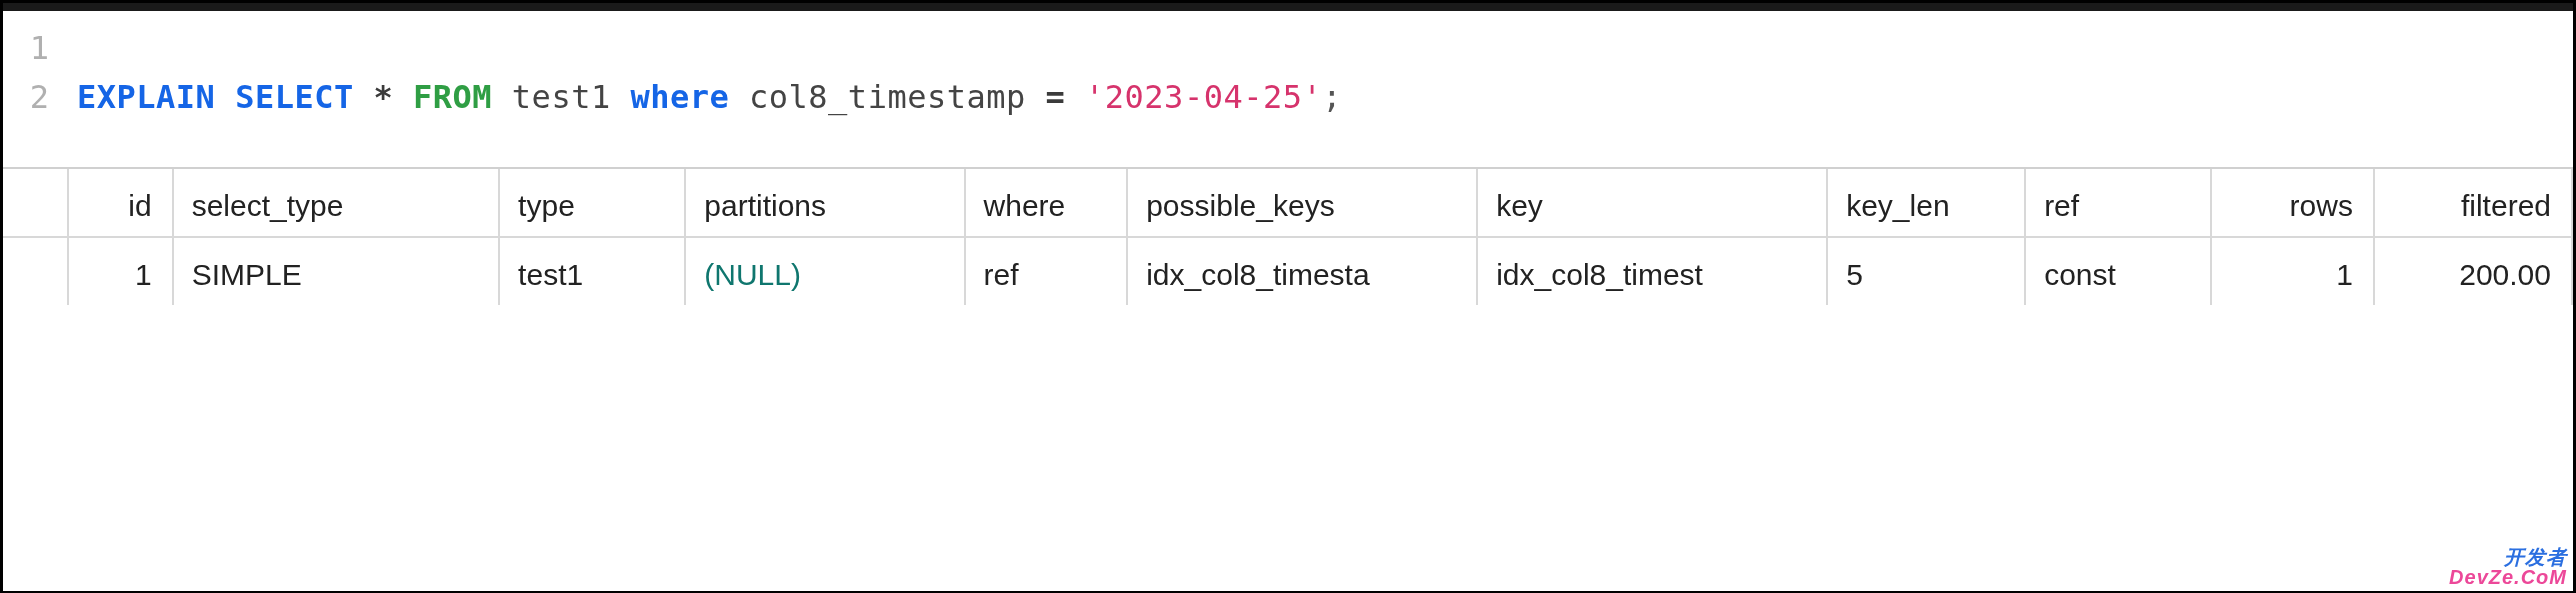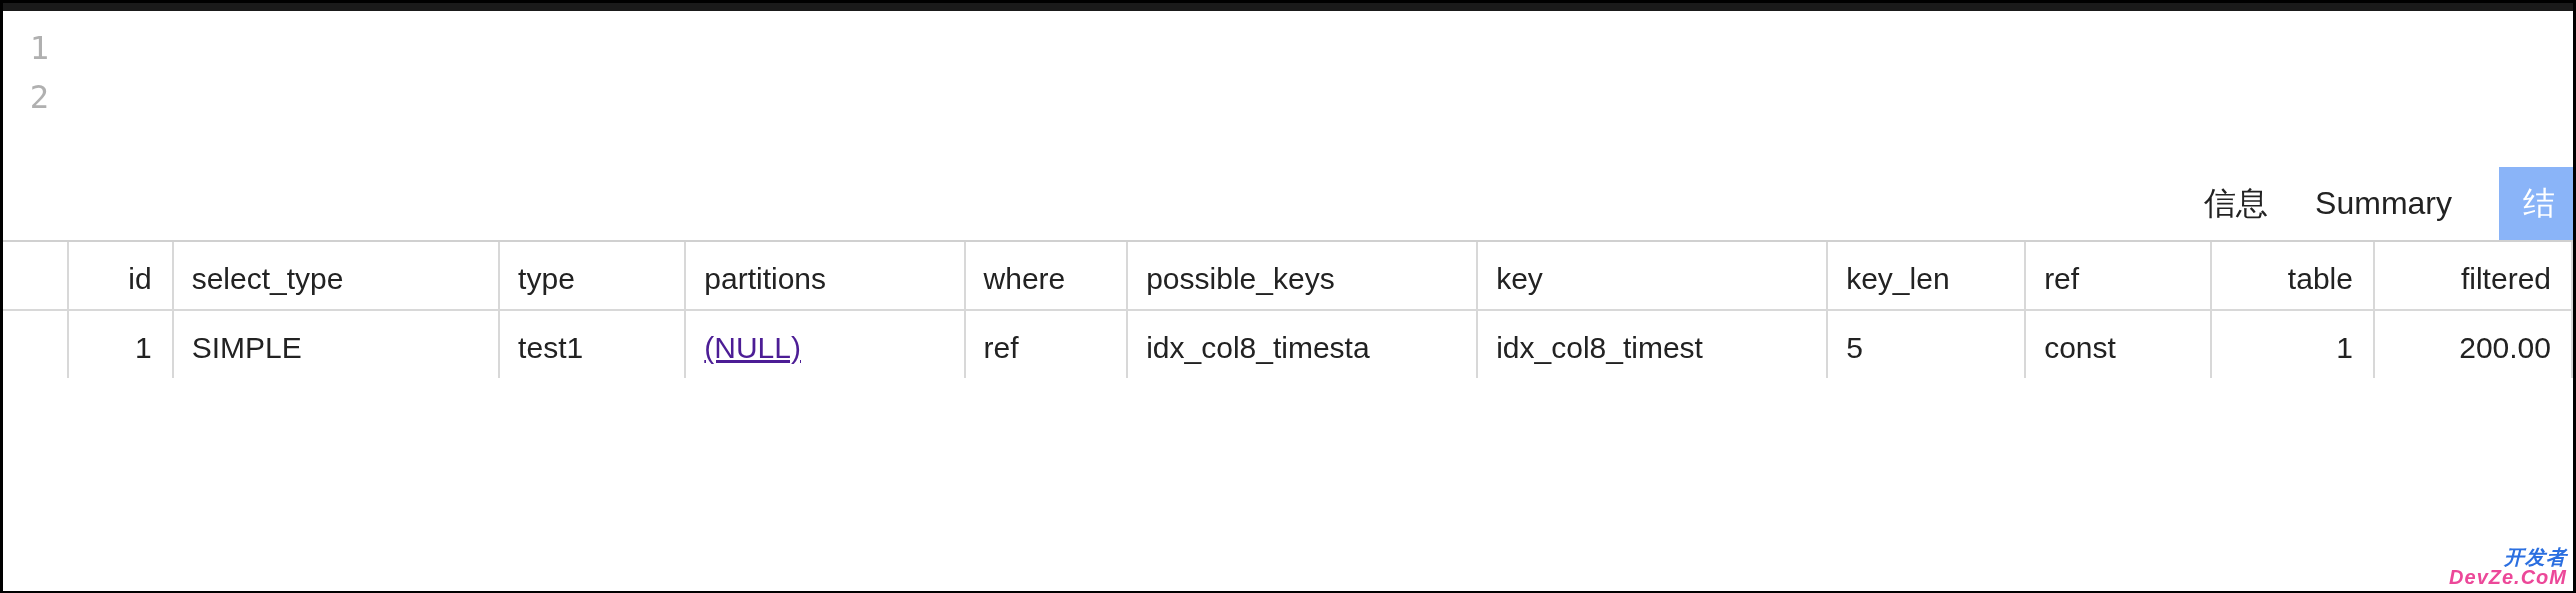--- a/index.html
+++ b/index.html
@@ -98,21 +98,21 @@
     white-space: nowrap;
     overflow: hidden;
     text-overflow: clip;
   }
   table.result thead th {
     border-bottom: 2px solid #d8d8d8;
     font-weight: 400;
     color: #222;
   }
   table.result td.num, table.result th.num { text-align: right; padding-right: 20px; }
-  .null { color: #4c1d95; text-decoration: underline; }
+  .null { color: #0f766e; }
   
   col.lead { width: 55px; }
   
   .watermark {
     position: absolute;
     right: 6px;
     bottom: 4px;
     font-size: 20px;
     line-height: 1;
     text-align: right;
@@ -129,28 +129,24 @@
 <div class="outer">
   <div class="top-bar"></div>
 
   <div class="editor">
     <div class="line">
       <div class="gutter">1</div>
       <div class="code"></div>
     </div>
     <div class="line">
       <div class="gutter">2</div>
+      <div class="code"><span class="kw-explain">EXPLAIN</span> <span class="kw-select">SELECT</span> <span class="op">*</span> <span class="kw-from">FROM</span> <span class="ident">test1</span> <span class="kw-where">where</span> <span class="ident">col8_timestamp</span> <span class="op">=</span> <span class="str">'2023-04-25'</span><span class="punct">;</span></div>
     </div>
   </div>
 
-  <div class="tabs-row">
-    <div class="tab">信息</div>
-    <div class="tab">Summary</div>
-    <div class="tab-cut">结</div>
-  </div>
 
   <div class="grid-wrap">
     <table class="result">
       <colgroup id="colgroup">
           <col class="lead">
           <col style="width: 89px;">
           <col style="width: 277px;">
           <col style="width: 158px;">
           <col style="width: 237px;">
           <col style="width: 138px;">
@@ -166,21 +162,21 @@
           <th></th>
         <th class="num">id</th>
             <th>select_type</th>
             <th>type</th>
             <th>partitions</th>
             <th>where</th>
             <th>possible_keys</th>
             <th>key</th>
             <th>key_len</th>
             <th>ref</th>
-            <th class="num">table</th>
+            <th class="num">rows</th>
             <th class="num">filtered</th>
           </tr>
       </thead>
       <tbody id="tbody">
           <tr>
             <td></td>
             <td class="num">1</td>
             <td>SIMPLE</td>
             <td>test1</td>
             <td><span class="null">(NULL)</span></td>

